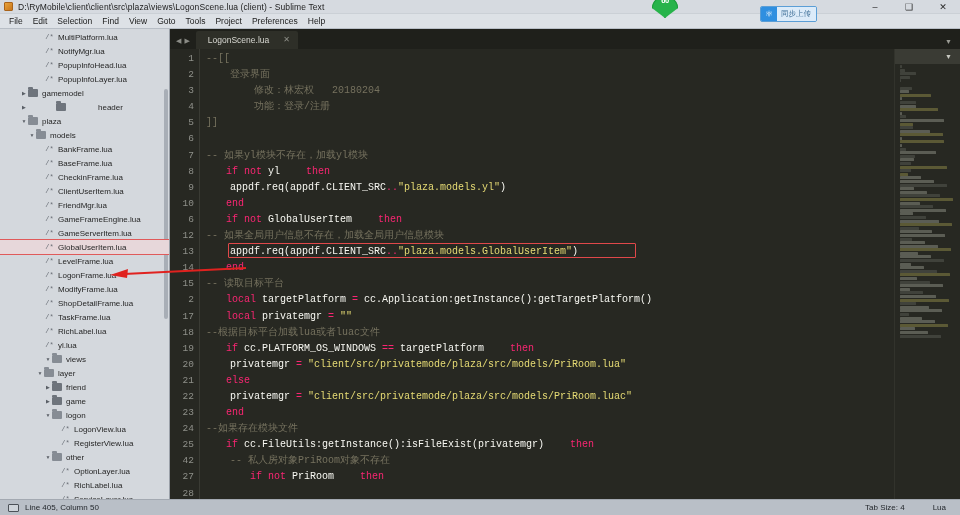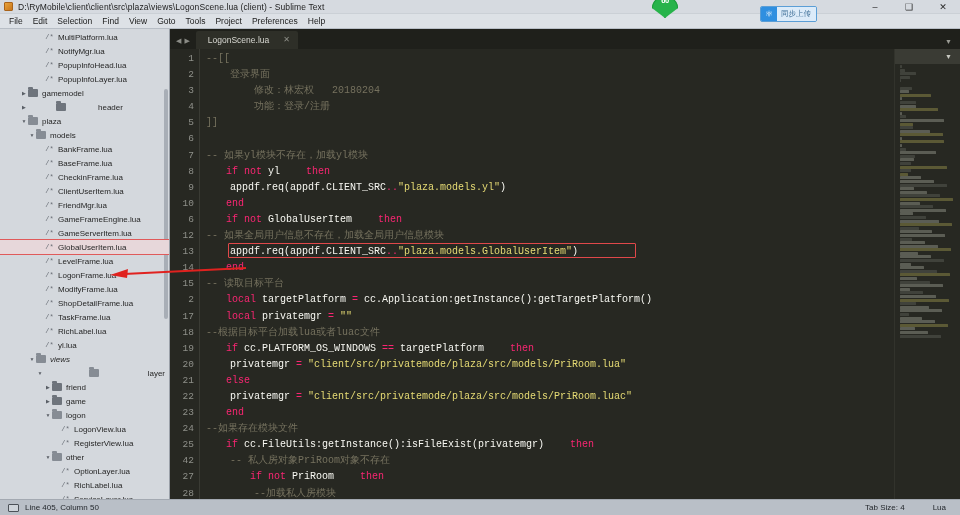--- a/index.html
+++ b/index.html
@@ -374,26 +374,26 @@
         <div class="tree-row" style="padding-left: 36px;">
           <span class="arrow"></span>
           <span class="file-ico">/*</span>
           <span class="tree-label">RichLabel.lua</span>
         </div>
         <div class="tree-row" style="padding-left: 36px;">
           <span class="arrow"></span>
           <span class="file-ico">/*</span>
           <span class="tree-label">yl.lua</span>
         </div>
-        <div class="tree-row" style="padding-left: 28px; font-style: italic;">
+        <div class="tree-row" style="padding-left: 44px;">
           <span class="arrow">▼</span>
           <span class="folder-ico open"></span>
           <span class="tree-label">views</span>
         </div>
-        <div class="tree-row" style="padding-left: 36px; justify-content: space-between;">
+        <div class="tree-row" style="padding-left: 36px;">
           <span class="arrow">▼</span>
           <span class="folder-ico open"></span>
           <span class="tree-label">layer</span>
         </div>
         <div class="tree-row" style="padding-left: 44px;">
           <span class="arrow">▶</span>
           <span class="folder-ico"></span>
           <span class="tree-label">friend</span>
         </div>
         <div class="tree-row" style="padding-left: 44px;">
@@ -506,21 +506,20 @@
             <div class="cl"><span class="c">--根据目标平台加载lua或者luac文件</span></div>
             <div class="cl"><span class="k">if</span><span class="pl"> cc.PLATFORM_OS_WINDOWS </span><span class="op">==</span><span class="pl"> targetPlatform </span><span class="k">then</span></div>
             <div class="cl"><span class="pl">    privatemgr </span><span class="op">=</span><span class="pl"> </span><span class="s">"client/src/privatemode/plaza/src/models/PriRoom.lua"</span></div>
             <div class="cl"><span class="k">else</span></div>
             <div class="cl"><span class="pl">    privatemgr </span><span class="op">=</span><span class="pl"> </span><span class="s">"client/src/privatemode/plaza/src/models/PriRoom.luac"</span></div>
             <div class="cl"><span class="k">end</span></div>
             <div class="cl"><span class="c">--如果存在模块文件</span></div>
             <div class="cl"><span class="k">if</span><span class="pl"> cc.FileUtils:getInstance():isFileExist(privatemgr) </span><span class="k">then</span></div>
             <div class="cl"><span class="c">    -- 私人房对象PriRoom对象不存在</span></div>
             <div class="cl"><span class="pl">    </span><span class="k">if</span><span class="pl"> </span><span class="kr">not</span><span class="pl"> PriRoom </span><span class="k">then</span></div>
-            <div class="cl"><span class="c">        --加载私人房模块</span></div>
           </div>
         <div class="minimap" id="minimap">
           <div class="mm-header">
             <span class="mm-arrow">▼</span>
           </div>
         <div class="mm-line dim" style="width: 2.48px;"></div>
             <div class="mm-line dim" style="width: 4.96px;"></div>
             <div class="mm-line dim" style="width: 15.5px;"></div>
             <div class="mm-line dim" style="width: 9.92px;"></div>
             <div class="mm-line dim" style="width: 1.24px;"></div>

